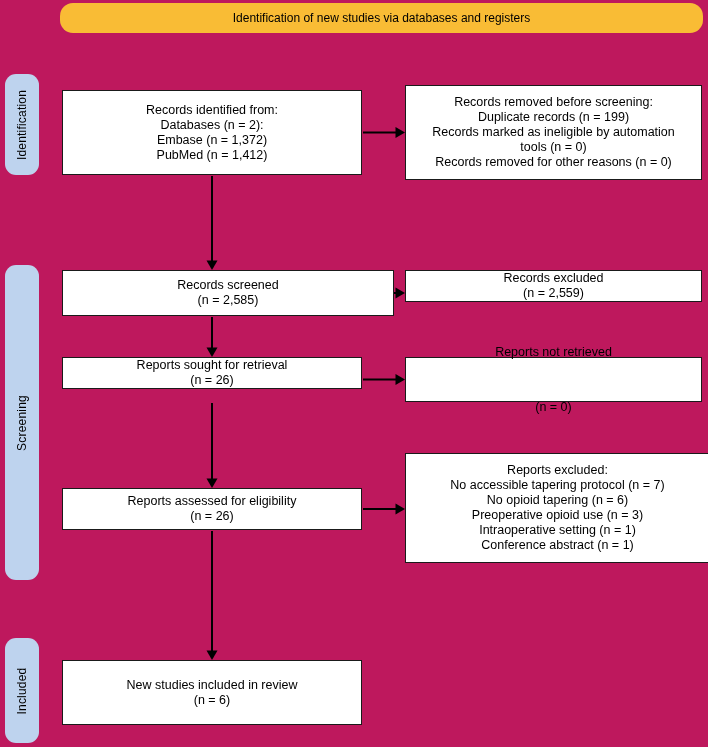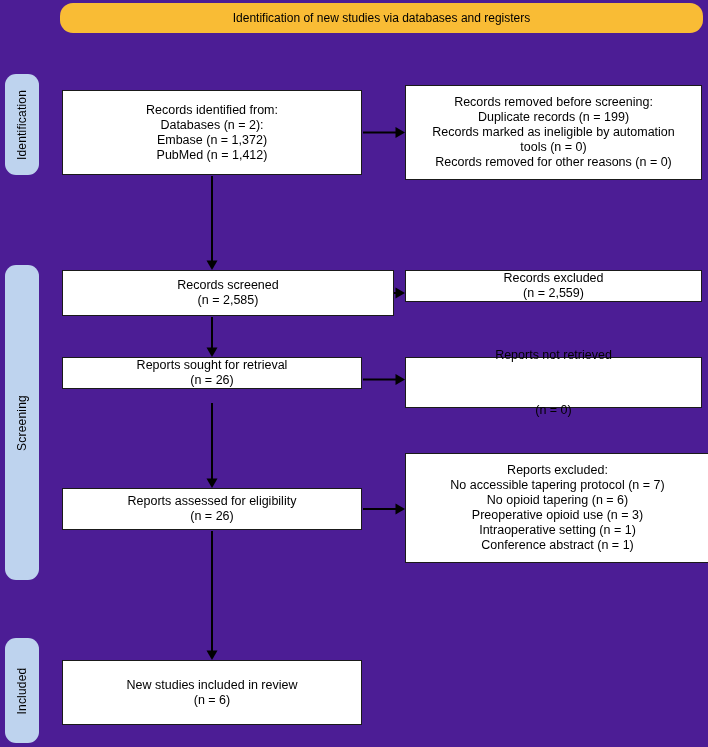--- a/index.html
+++ b/index.html
@@ -1,21 +1,21 @@
 <!DOCTYPE html>
 <html><head>
 <meta charset="utf-8">
 <style>
   * { margin: 0; padding: 0; box-sizing: border-box; }
   html, body { background: #ffffff; }
   .canvas {
     position: relative;
     width: 708px;
     height: 747px;
-    background: #4c1d95;
+    background: #be185d;
     font-family: "Liberation Sans", sans-serif;
     color: #000000;
     overflow: hidden;
   }
   .banner {
     position: absolute;
     left: 60px; top: 3px;
     width: 643px; height: 30px;
     background: #F9BC35;
     border-radius: 13px;
@@ -49,21 +49,21 @@
     text-align: center;
     font-size: 12.5px;
     line-height: 15px;
     padding: 2px 6px;
   }
   #b1 { left: 62px;  top: 90px;  width: 300px; height: 85px; }
   #r1 { left: 405px; top: 85px;  width: 297px; height: 95px; }
   #b2 { left: 62px;  top: 270px; width: 332px; height: 46px; }
   #r2 { left: 405px; top: 270px; width: 297px; height: 32px; }
   #b3 { left: 62px;  top: 357px; width: 300px; height: 32px; }
-  #r3 { left: 405px; top: 357px; width: 297px; height: 51px; gap: 40px; }
+  #r3 { left: 405px; top: 357px; width: 297px; height: 45px; gap: 40px; }
   #b4 { left: 62px;  top: 488px; width: 300px; height: 42px; }
   #r4 { left: 405px; top: 453px; width: 305px; height: 110px; }
   #b5 { left: 62px;  top: 660px; width: 300px; height: 65px; align-items: center; }
   .arrows {
     position: absolute;
     left: 0; top: 0;
     pointer-events: none;
   }
   .arrows line { stroke: #000000; stroke-width: 2; }
   .arrows polygon { fill: #000000; }

